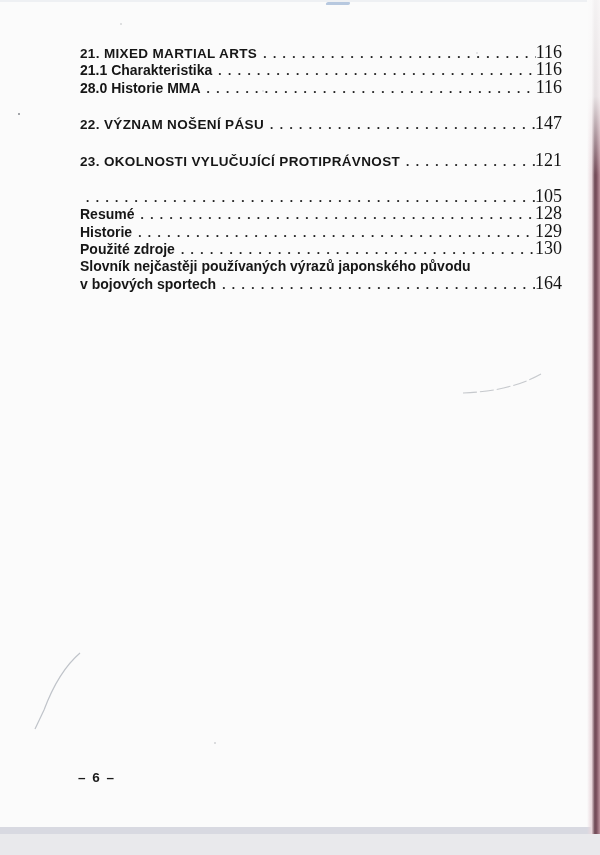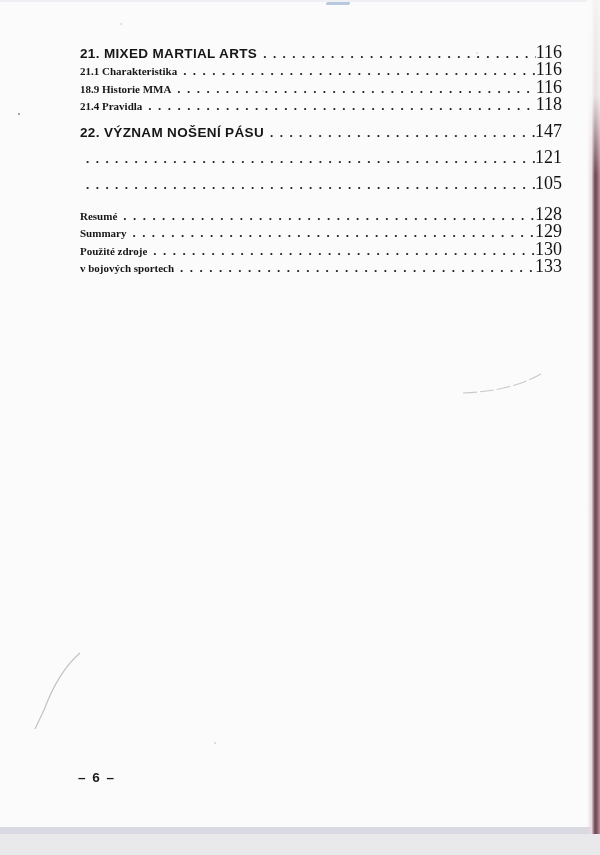--- a/index.html
+++ b/index.html
@@ -35,26 +35,26 @@
     flex: 0 0 auto;
   }
   .row.chapter .lbl {
     font-family: "Liberation Sans", sans-serif;
     font-weight: 700;
     font-size: 13.5px;
     letter-spacing: 0.35px;
   }
   .row.subsection .lbl,
   .row.backmatter .lbl {
-    font-family: Liberation Serif, serif;
-    font-weight: 700;
-    font-size: 11px;
-  }
-  .row + .row.chapter { margin-top: 9px; }
-  .row.chapter + .row.backmatter { margin-top: 13px; }
+    font-family: Liberation Sans, sans-serif;
+    font-weight: 700;
+    font-size: 14px;
+  }
+  .row + .row.chapter { margin-top: 19px; }
+  .row.chapter + .row.backmatter { margin-top: 0; }
 
   .leader {
     flex: 1 1 auto;
     overflow: hidden;
     white-space: nowrap;
     font-family: "Liberation Serif", serif;
     font-weight: 700;
     font-size: 13px;
     padding: 0 5px 0 6px;
     color: #1c1c1c;
@@ -162,71 +162,72 @@
       <span class="pg">116</span>
     </div>
 
     <div class="row subsection">
       <span class="lbl">21.1 Charakteristika</span>
       <span class="leader"></span>
       <span class="pg">116</span>
     </div>
 
     <div class="row subsection">
-      <span class="lbl">18.9 Historie MMA</span>
+      <span class="lbl">28.0 Historie MMA</span>
       <span class="leader"></span>
       <span class="pg">116</span>
     </div>
 
 
-    <div class="row subsection">
-      <span class="lbl">21.4 Pravidla</span>
-      <span class="leader"></span>
-      <span class="pg">118</span>
-    </div>
 
     <div class="row chapter">
       <span class="lbl">22. VÝZNAM NOŠENÍ PÁSU</span>
       <span class="leader"></span>
       <span class="pg">147</span>
     </div>
 
     <div class="row chapter">
+      <span class="lbl">23. OKOLNOSTI VYLUČUJÍCÍ PROTIPRÁVNOST</span>
       <span class="leader"></span>
       <span class="pg">121</span>
     </div>
 
     <div class="row chapter">
       <span class="leader"></span>
       <span class="pg">105</span>
     </div>
 
     <div class="row backmatter">
       <span class="lbl">Resumé</span>
       <span class="leader"></span>
       <span class="pg">128</span>
     </div>
 
     <div class="row backmatter">
-      <span class="lbl">Summary</span>
+      <span class="lbl">Historie</span>
       <span class="leader"></span>
       <span class="pg">129</span>
     </div>
 
     <div class="row backmatter">
       <span class="lbl">Použité zdroje</span>
       <span class="leader"></span>
       <span class="pg">130</span>
     </div>
 
+    <div class="row backmatter nopage">
+      <span class="lbl">Slovník nejčastěji používaných výrazů japonského původu</span>
+      <span class="leader"></span>
+      <span class="pg"></span>
+    </div>
 
     <div class="row backmatter">
       <span class="lbl">v bojových sportech</span>
       <span class="leader"></span>
-      <span class="pg">133</span>
+      <span class="pg">164</span>
     </div>
   </div>
 
   <div class="folio">– 6 –</div>
 
   <svg class="scratch" width="600" height="855" viewBox="0 0 600 855">
     <path d="M80,653 C66,665 53,686 44,710 L35,729" fill="none" stroke="#8e95a0" stroke-width="1.2" opacity="0.55"></path>
     <path d="M463,393 C488,392 516,388 541,374" fill="none" stroke="#9aa0a8" stroke-width="1.1" opacity="0.55" stroke-dasharray="14 3"></path>
   </svg>
 

